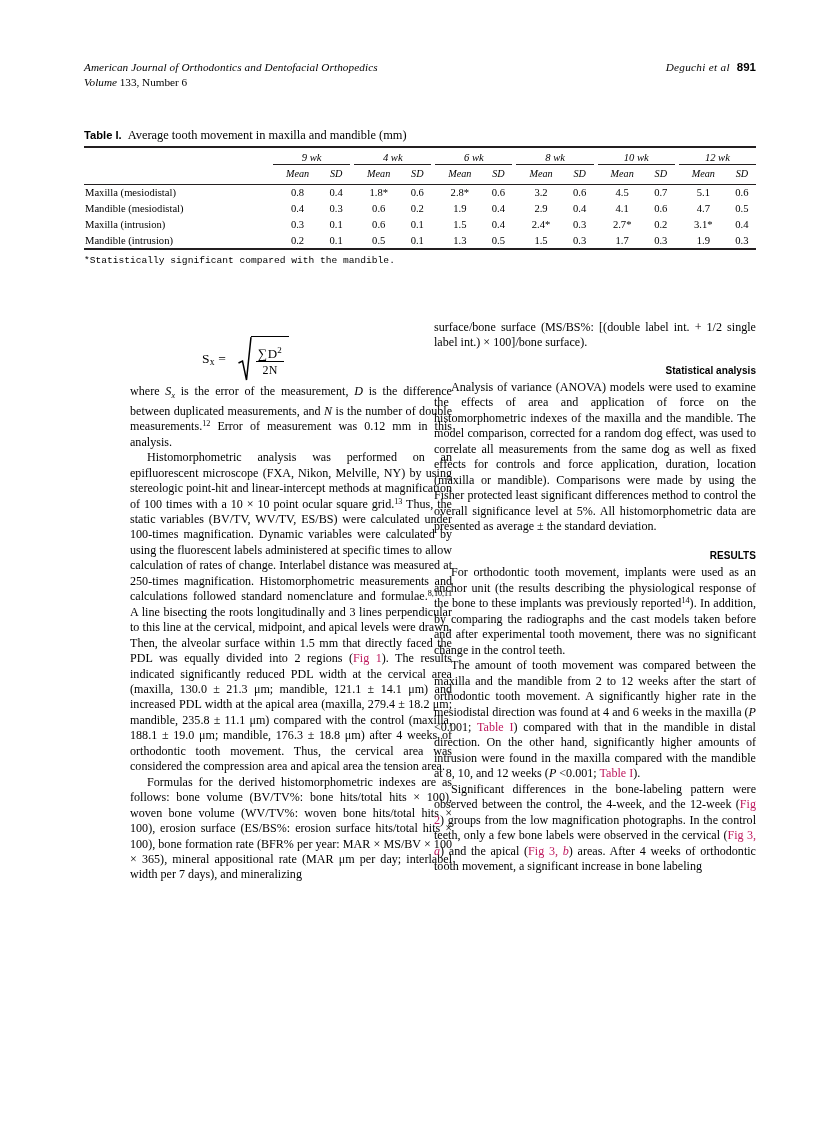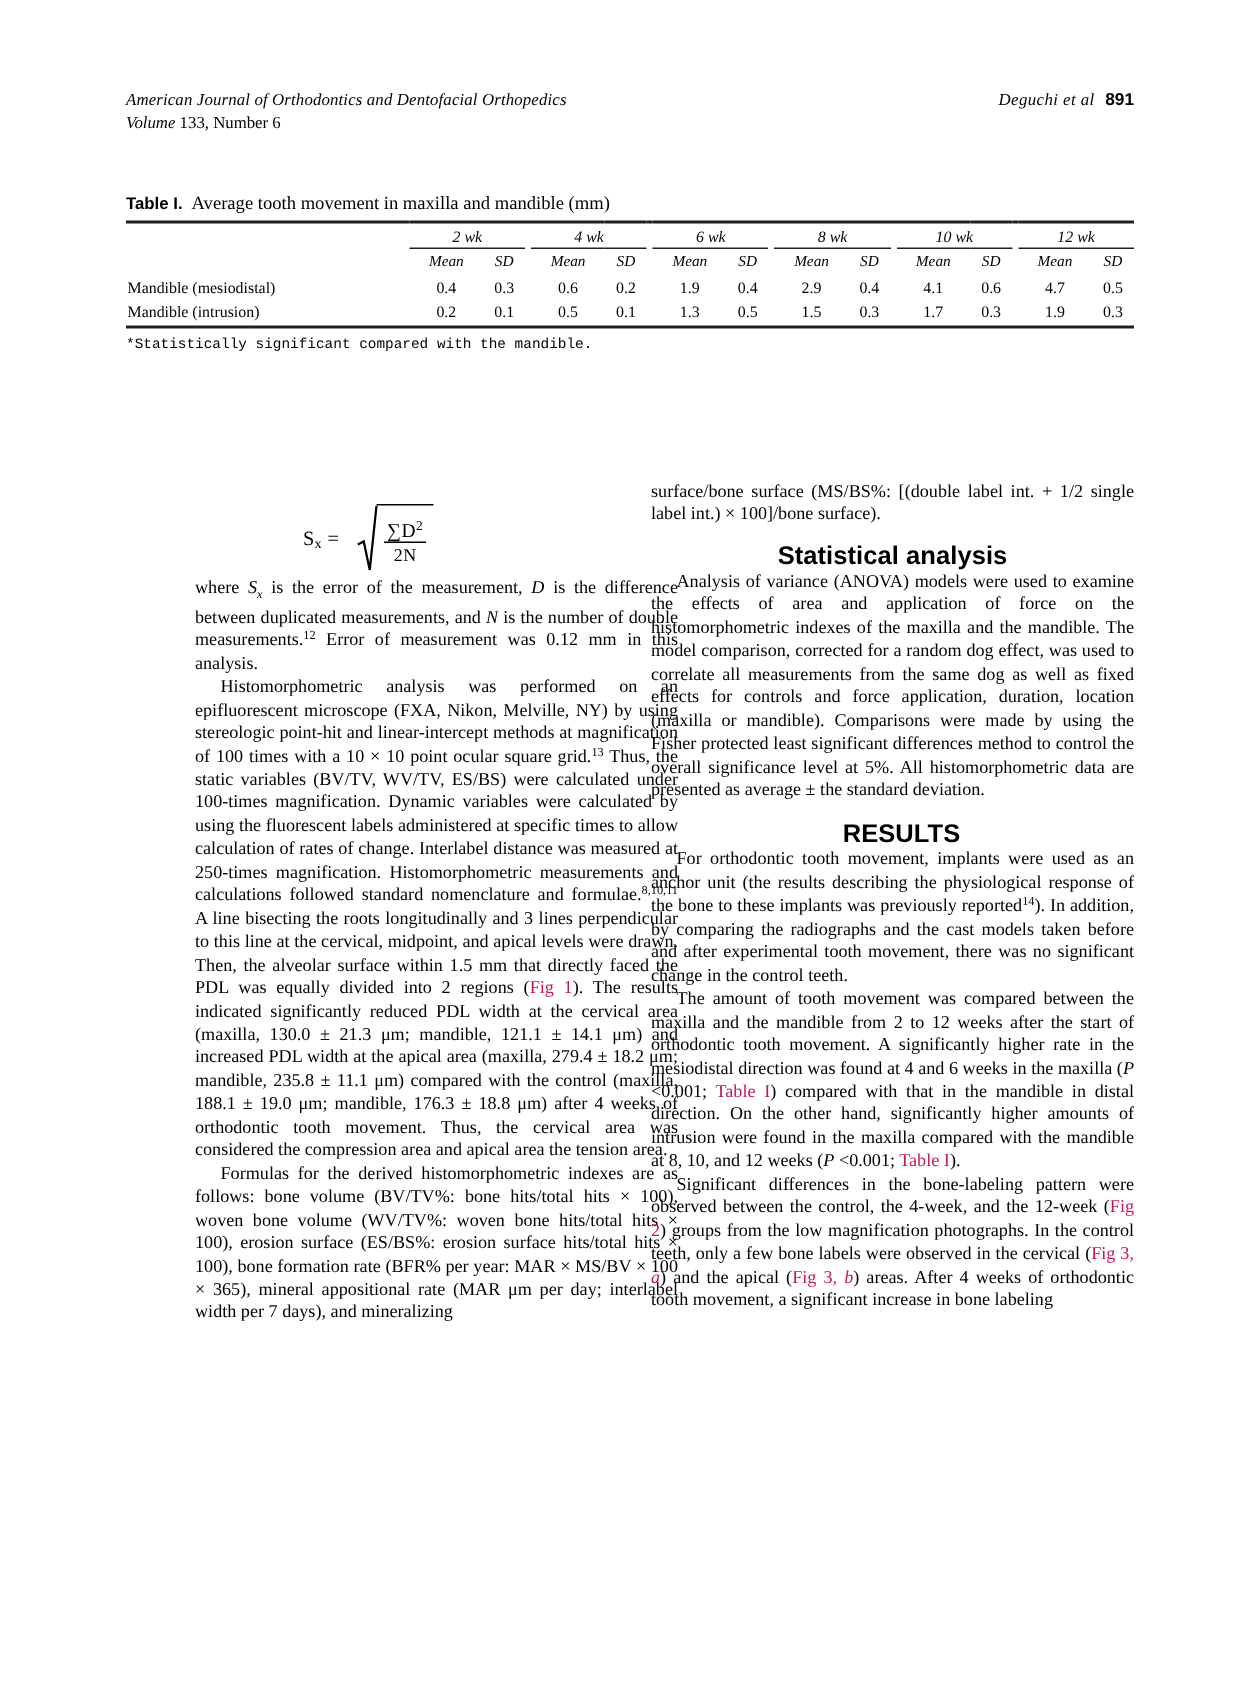--- a/index.html
+++ b/index.html
@@ -195,25 +195,25 @@
   .col-right { left: 434px; top: 320px; }
 
   .col p {
     margin: 0;
     text-indent: 17px;
   }
   .col p.noindent { text-indent: 0; }
 
   h3.sec-head {
     font-family: "Liberation Sans", sans-serif;
-    font-size: 17px;
+    font-size: 10px;
     font-weight: bold;
     margin: 13px 0 2px 0;
     line-height: 14px;
-    text-align: center;
+    text-align: right;
     letter-spacing: 0.05px;
   }
   h3.sec-head.caps {
     text-transform: uppercase;
     margin: 15px 0 2px 12px;
   }
 
   .it { font-style: italic; }
   sup.ref {
     font-size: 8.2px;
@@ -237,21 +237,21 @@
     </div>
   </div>
 
   <div class="table-block">
     <div class="table-caption"><span>Table I.</span><span class="cap-title">Average tooth movement in maxilla and mandible (mm)</span></div>
 
     <table class="data">
       <thead>
         <tr class="grp rule-top">
           <th class="rowlabel"></th>
-          <th colspan="2" style="border-bottom: 1px solid rgb(35, 31, 32);">2 wk</th>
+          <th colspan="2" style="border-bottom: 1px solid rgb(35, 31, 32);">9 wk</th>
           <th class="spacer-col"></th>
           <th colspan="2" style="border-bottom: 1px solid rgb(35, 31, 32);">4 wk</th>
           <th class="spacer-col"></th>
           <th colspan="2" style="border-bottom: 1px solid rgb(35, 31, 32);">6 wk</th>
           <th class="spacer-col"></th>
           <th colspan="2" style="border-bottom: 1px solid rgb(35, 31, 32);">8 wk</th>
           <th class="spacer-col"></th>
           <th colspan="2" style="border-bottom: 1px solid rgb(35, 31, 32);">10 wk</th>
           <th class="spacer-col"></th>
           <th colspan="2" style="border-bottom: 1px solid rgb(35, 31, 32);">12 wk</th>
@@ -271,39 +271,79 @@
           <th>SD</th>
           <th class="spacer-col"></th>
           <th>Mean</th>
           <th>SD</th>
           <th class="spacer-col"></th>
           <th>Mean</th>
           <th>SD</th>
         </tr>
       </thead>
       <tbody>
+        <tr class="rule-thin">
+          <td class="rowlabel">Maxilla (mesiodistal)</td>
+          <td>0.8</td>
+          <td>0.4</td>
+          <td class="spacer-col"></td>
+          <td>1.8*</td>
+          <td>0.6</td>
+          <td class="spacer-col"></td>
+          <td>2.8*</td>
+          <td>0.6</td>
+          <td class="spacer-col"></td>
+          <td>3.2</td>
+          <td>0.6</td>
+          <td class="spacer-col"></td>
+          <td>4.5</td>
+          <td>0.7</td>
+          <td class="spacer-col"></td>
+          <td>5.1</td>
+          <td>0.6</td>
+        </tr>
         <tr>
           <td class="rowlabel">Mandible (mesiodistal)</td>
           <td>0.4</td>
           <td>0.3</td>
           <td class="spacer-col"></td>
           <td>0.6</td>
           <td>0.2</td>
           <td class="spacer-col"></td>
           <td>1.9</td>
           <td>0.4</td>
           <td class="spacer-col"></td>
           <td>2.9</td>
           <td>0.4</td>
           <td class="spacer-col"></td>
           <td>4.1</td>
           <td>0.6</td>
           <td class="spacer-col"></td>
           <td>4.7</td>
           <td>0.5</td>
+        </tr>
+        <tr>
+          <td class="rowlabel">Maxilla (intrusion)</td>
+          <td>0.3</td>
+          <td>0.1</td>
+          <td class="spacer-col"></td>
+          <td>0.6</td>
+          <td>0.1</td>
+          <td class="spacer-col"></td>
+          <td>1.5</td>
+          <td>0.4</td>
+          <td class="spacer-col"></td>
+          <td>2.4*</td>
+          <td>0.3</td>
+          <td class="spacer-col"></td>
+          <td>2.7*</td>
+          <td>0.2</td>
+          <td class="spacer-col"></td>
+          <td>3.1*</td>
+          <td>0.4</td>
         </tr>
         <tr>
           <td class="rowlabel">Mandible (intrusion)</td>
           <td>0.2</td>
           <td>0.1</td>
           <td class="spacer-col"></td>
           <td>0.5</td>
           <td>0.1</td>
           <td class="spacer-col"></td>
           <td>1.3</td>

